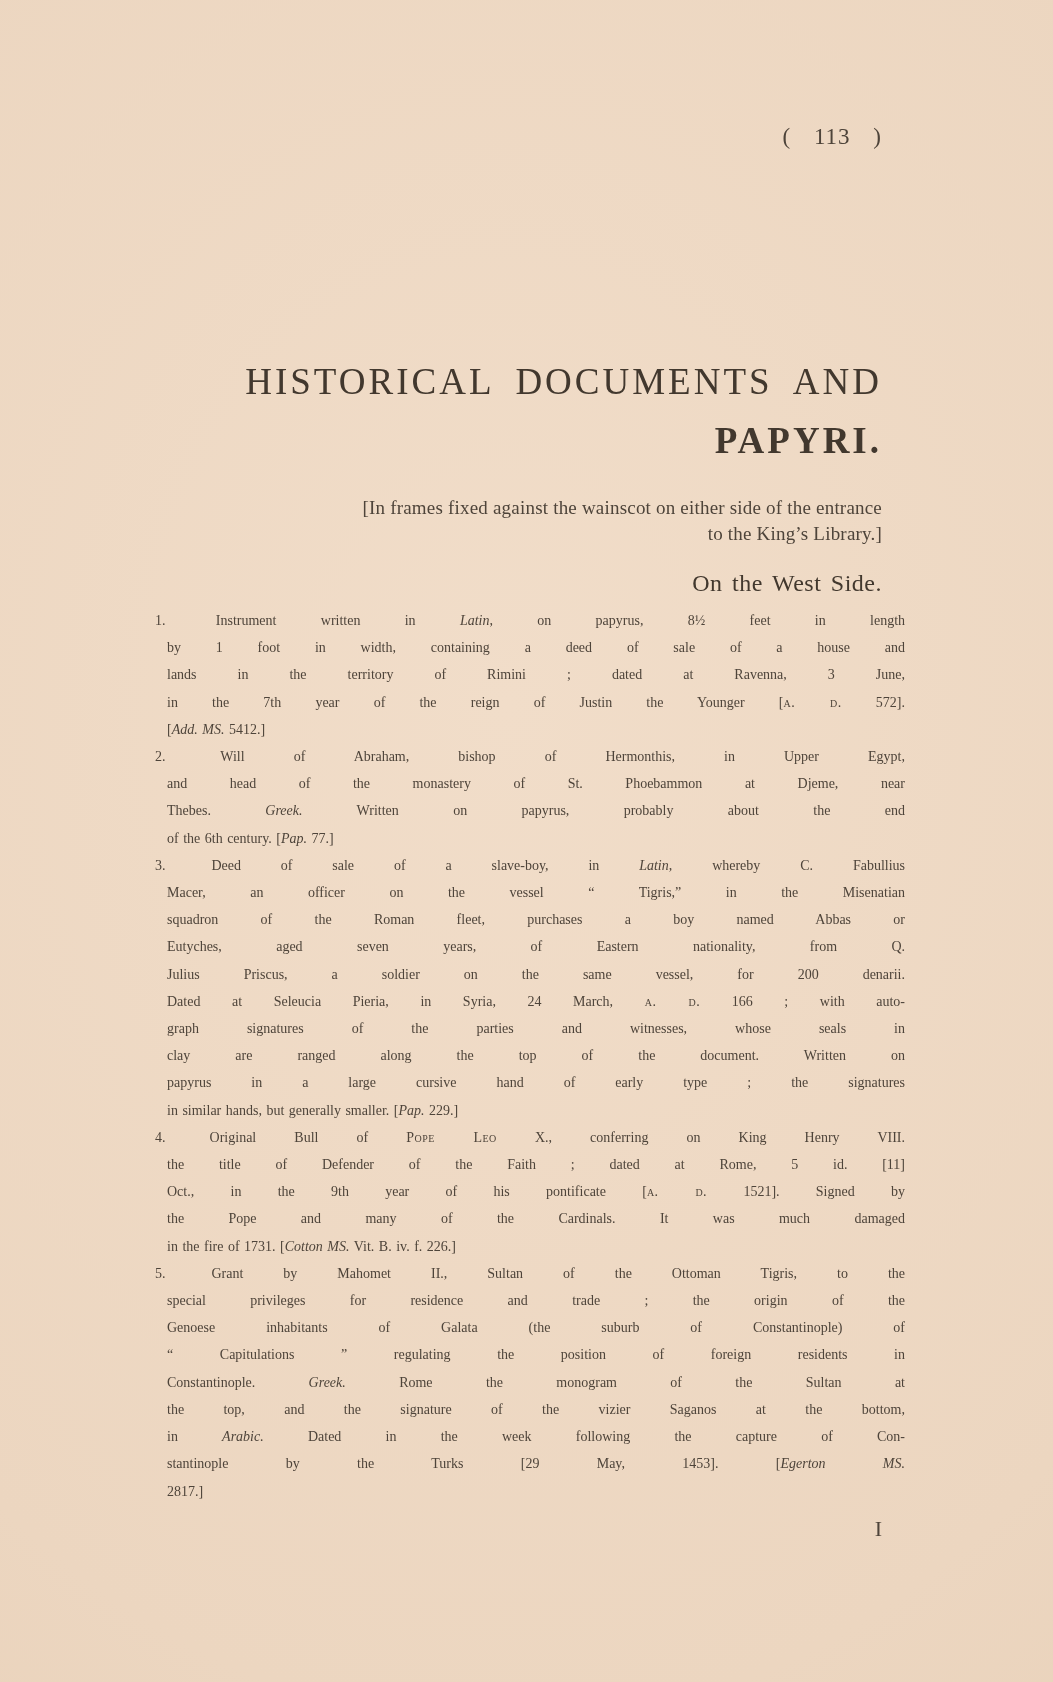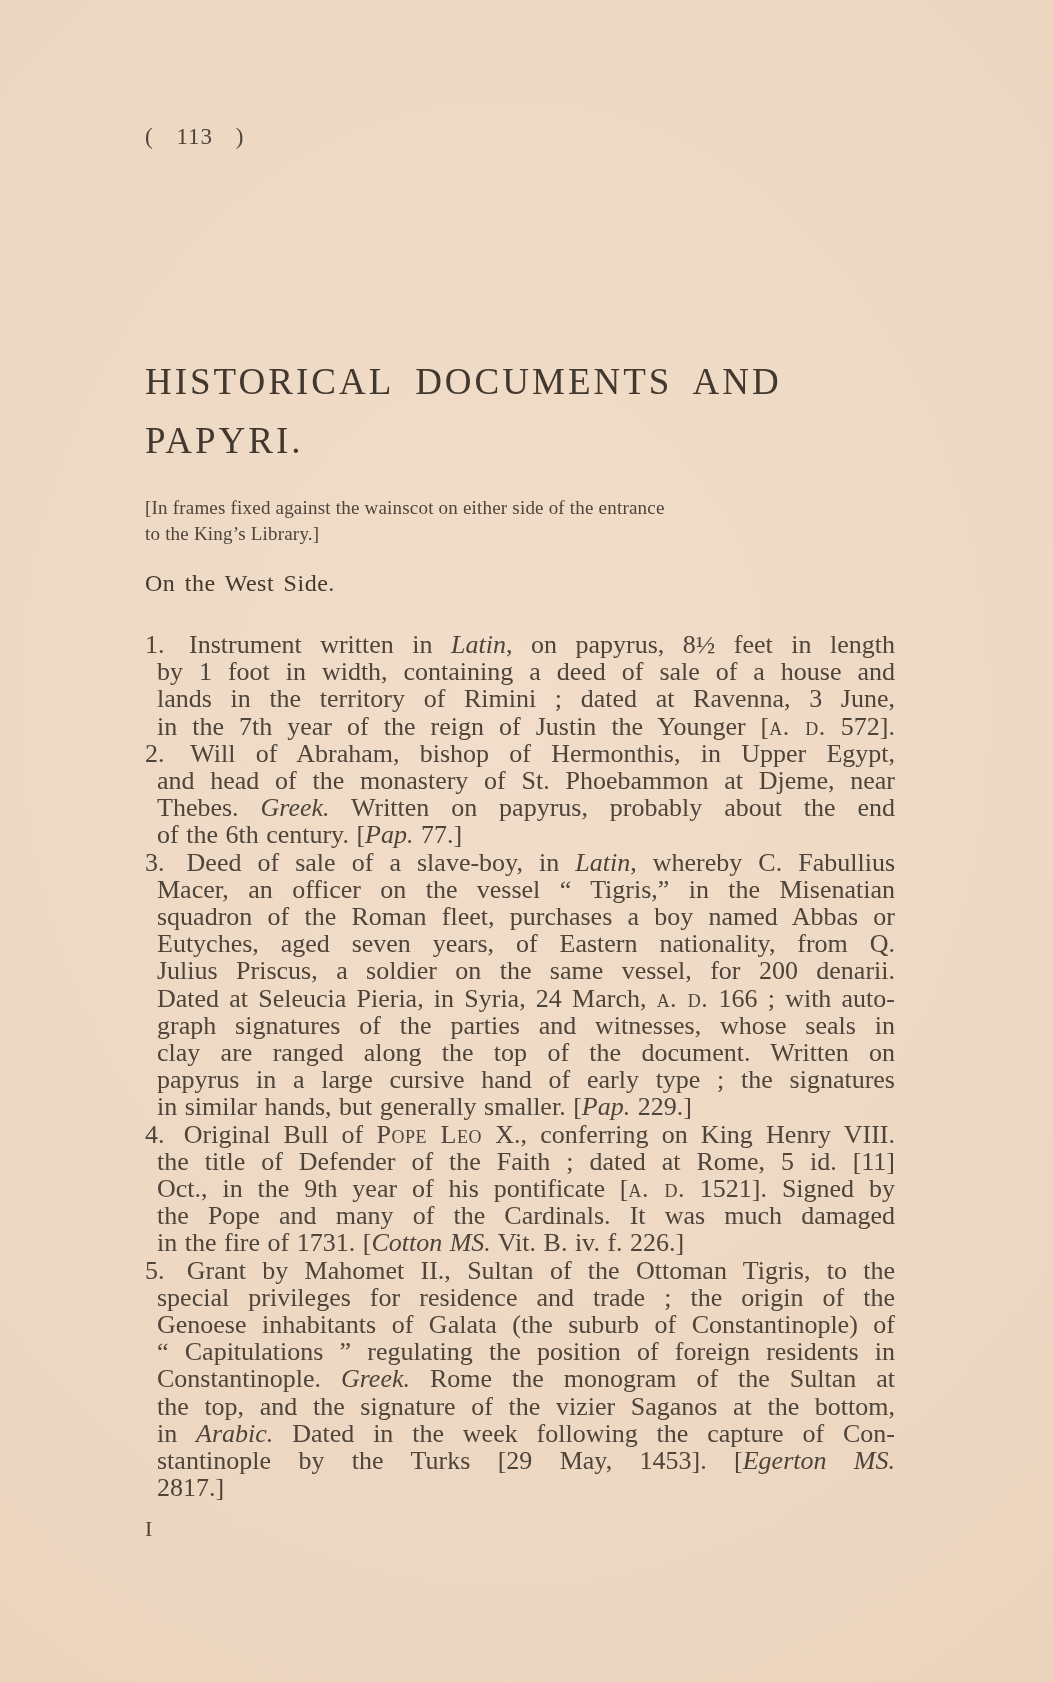--- a/index.html
+++ b/index.html
@@ -19,64 +19,63 @@
     width:1053px;
     height:1682px;
     margin:0 auto;
     overflow:hidden;
     color:var(--ink);
     background:
       radial-gradient(ellipse 140% 110% at 48% 42%, var(--paper-light) 0%, var(--paper) 55%, var(--paper-dark) 100%);
   }
   .centered{
     position:absolute;
-    left:145px;
+    left:132px;
     width:750px;
-    text-align:left;
+    text-align:right;
   }
   .page-number{
     top:124px;
     font-size:23px;
     letter-spacing:1px;
     word-spacing:16px;
     color:var(--ink);
   }
   .title-line{
     font-weight:normal;
     margin:0;
     color:var(--ink-dark);
     font-size:37px;
     letter-spacing:3px;
     word-spacing:10px;
   }
   .title-1{top:360px;}
-  .title-2{top:419px;}
+  .title-2{top:419px;font-weight:bold;}
   .note-line{
     font-size:19px;
     letter-spacing:0.2px;
     color:var(--ink);
   }
   .note-1{top:497px;}
   .note-2{top:523px;}
   .section-heading{
     top:570px;
     font-size:24px;
     letter-spacing:0.5px;
     word-spacing:3px;
     color:var(--ink-dark);
   }
   .entries{
     position:absolute;
     top:607px;
-    left:145px;
+    left:155px;
     width:750px;
-    font-size:26px;
+    font-size:14px;
     line-height:27.2px;
     word-spacing:1px;
-    margin-top:24px;
   }
   .bl{
     text-align:justify;
     text-align-last:justify;
     white-space:normal;
   }
   .bl.cont{margin-left:12px;}
   .bl.last{text-align-last:left;}
   .num{margin-right:6px;}
   .it{font-style:italic;}
@@ -102,20 +101,21 @@
 
   <div class="centered note-line note-2">to the King’s Library.]</div>
 
   <div class="centered section-heading">On the West Side.</div>
 
   <div class="entries">
       <div class="bl"><span class="num">1.</span> <span>Instrument written in </span><span class="it">Latin</span><span>, on papyrus, 8½ feet in length</span></div>
       <div class="bl cont"><span>by 1 foot in width, containing a deed of sale of a house and</span></div>
       <div class="bl cont"><span>lands in the territory of Rimini ; dated at Ravenna, 3 June,</span></div>
       <div class="bl cont"><span>in the 7th year of the reign of Justin the Younger [</span><span class="sc">a. d.</span><span> 572].</span></div>
+      <div class="bl cont last"><span>[</span><span class="it">Add. MS.</span><span> 5412.]</span></div>
       <div class="bl"><span class="num">2.</span> <span>Will of Abraham, bishop of Hermonthis, in Upper Egypt,</span></div>
       <div class="bl cont"><span>and head of the monastery of St. Phoebammon at Djeme, near</span></div>
       <div class="bl cont"><span>Thebes. </span><span class="it">Greek.</span><span> Written on papyrus, probably about the end</span></div>
       <div class="bl cont last"><span>of the 6th century. [</span><span class="it">Pap.</span><span> 77.]</span></div>
       <div class="bl"><span class="num">3.</span> <span>Deed of sale of a slave-boy, in </span><span class="it">Latin</span><span>, whereby C. Fabullius</span></div>
       <div class="bl cont"><span>Macer, an officer on the vessel “ Tigris,” in the Misenatian</span></div>
       <div class="bl cont"><span>squadron of the Roman fleet, purchases a boy named Abbas or</span></div>
       <div class="bl cont"><span>Eutyches, aged seven years, of Eastern nationality, from Q.</span></div>
       <div class="bl cont"><span>Julius Priscus, a soldier on the same vessel, for 200 denarii.</span></div>
       <div class="bl cont"><span>Dated at Seleucia Pieria, in Syria, 24 March, </span><span class="sc">a. d.</span><span> 166 ; with auto-</span></div>

